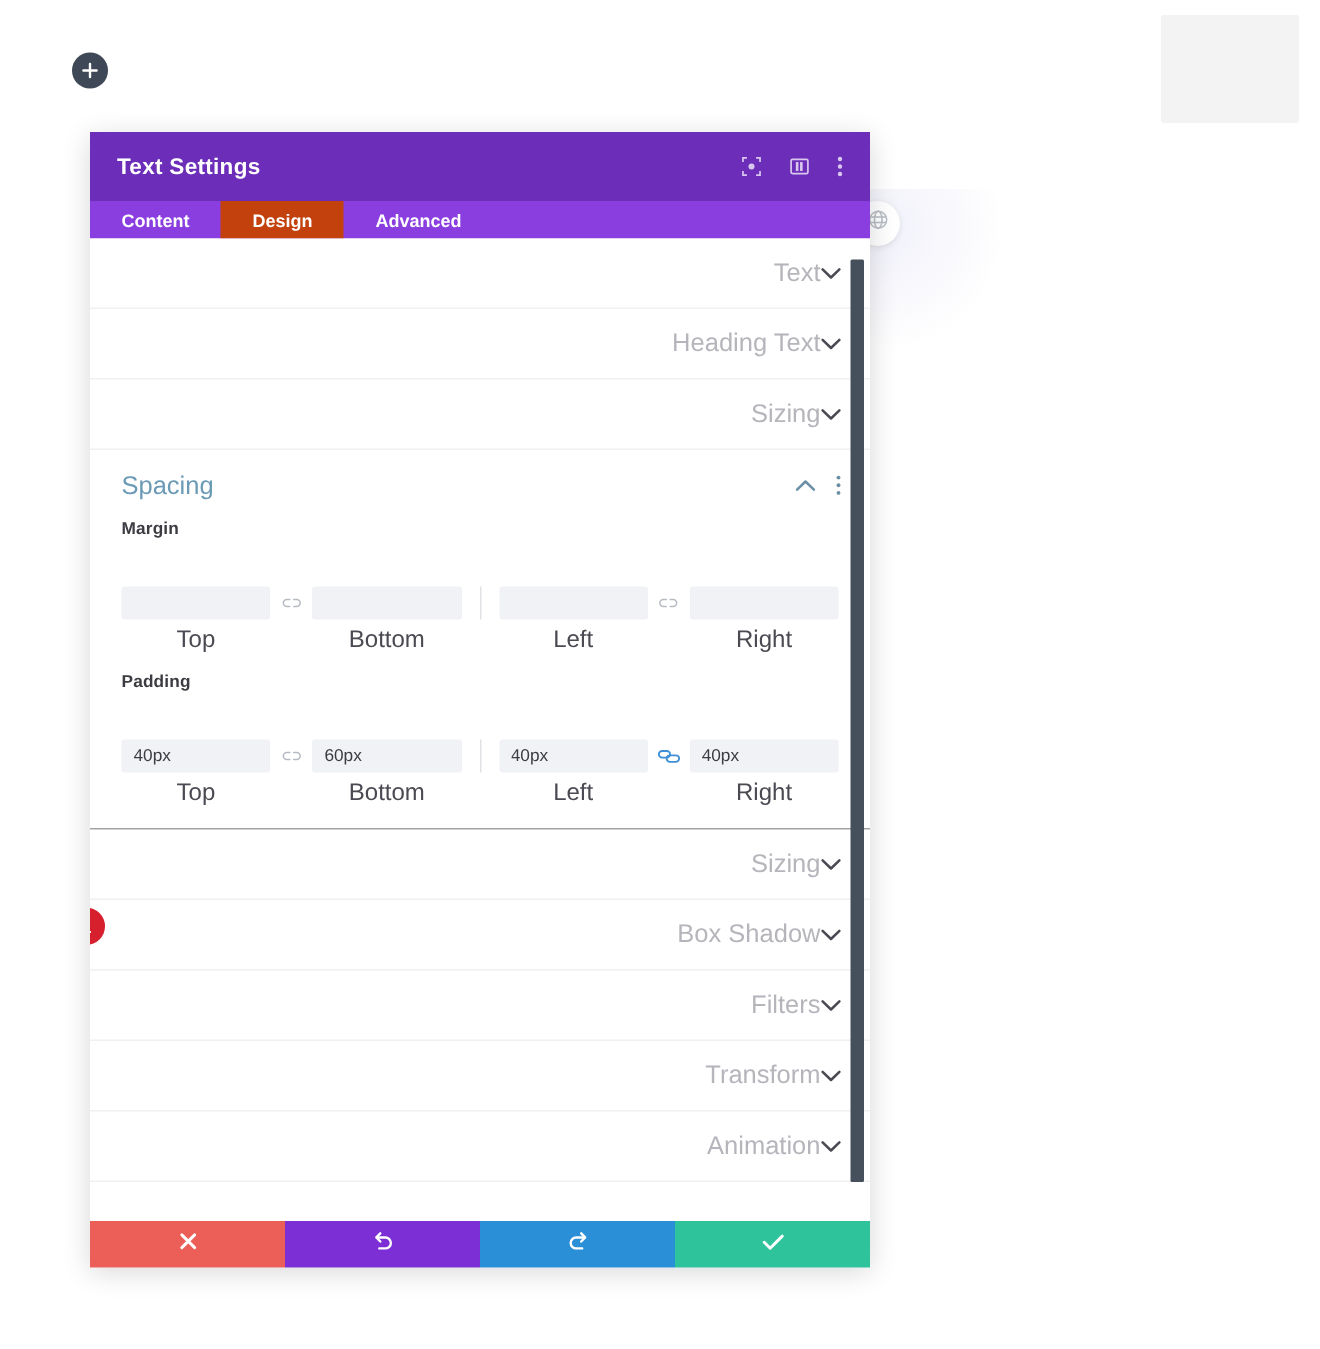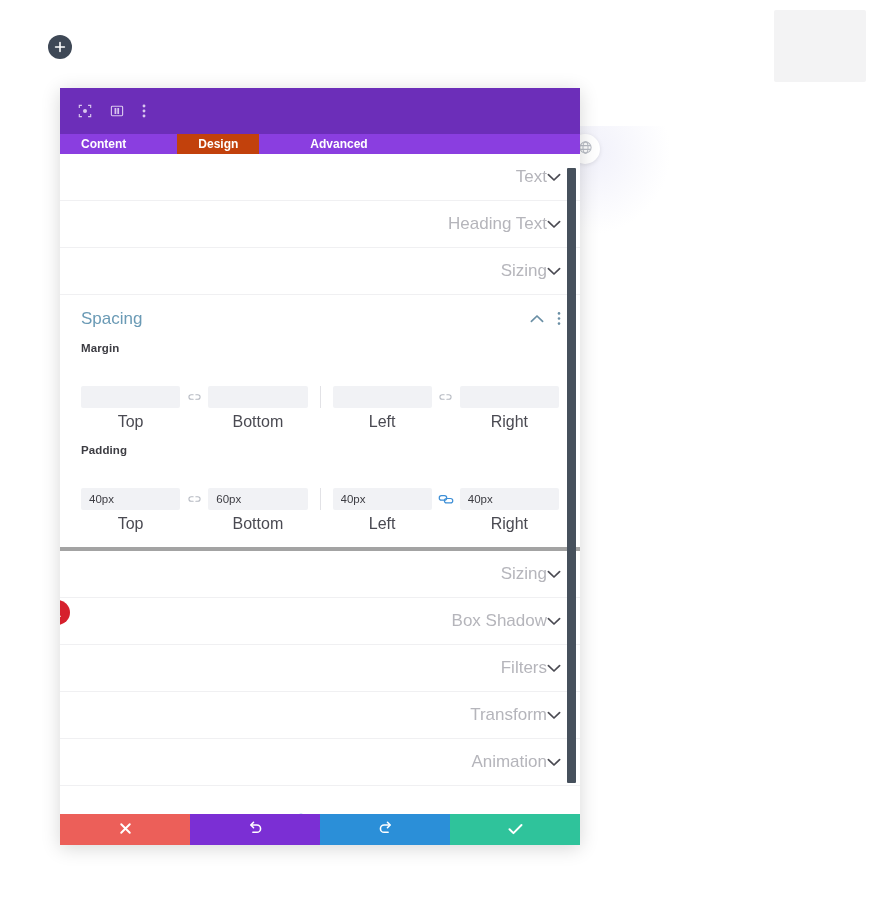--- a/index.html
+++ b/index.html
@@ -62,22 +62,22 @@
     color: #fff; font-size: 15px; font-weight: bold;
     letter-spacing: .2px; flex: 1;
   }
   .header-icons { display: flex; align-items: center; gap: 18px; }
   .header-icons .hicon {
     color: #d9c7ee; cursor: pointer; display: flex;
     align-items: center; justify-content: center;
   }
 
   .tabs {
-    background: #8a3ee0; height: 20px;
-    display: flex; align-items: stretch; flex: 0 0 auto; gap: 30px;
+    background: #8a3ee0; height: 25px;
+    display: flex; align-items: stretch; flex: 0 0 auto;
   }
   .tab {
     padding: 0 21px; display: flex; align-items: center;
     color: #fff; font-size: 12px; font-weight: bold; cursor: pointer;
   }
   .tab.active { background: #c2410c; }
 
   .panel-body {
     flex: 1 1 auto; position: relative; overflow: hidden;
     background: #fff;
@@ -88,21 +88,21 @@
     height: 47px; border-bottom: 1px solid #f0f0f2;
     display: flex; align-items: center; justify-content: flex-end;
     padding: 0 19px 0 21px; cursor: pointer;
   }
   .section-row .sec-label {
     font-size: 17px; color: #b5b5bb; font-weight: normal;
   }
   .section-row .chev { color: #4a4a52; display: flex; }
 
   
-  .spacing-sec { border-bottom: 4px solid #a3a3a3; padding-bottom: 14px; }
+  .spacing-sec { border-bottom: 1px solid #a3a3a3; padding-bottom: 14px; }
   .spacing-head {
     height: 47px; display: flex; align-items: center;
     justify-content: space-between; padding: 0 19px 0 21px; cursor: pointer;
   }
   .spacing-head .sec-label { font-size: 17px; color: #6a9ab5; }
   .spacing-head .right { display: flex; align-items: center; gap: 13px; }
   .spacing-head .chev, .spacing-head .dots { color: #6a8fa5; display: flex; }
 
   .field-group { padding: 0 21px; }
   .field-group .grp-label {
@@ -199,20 +199,21 @@
         <circle cx="8" cy="8" r="6"></circle>
         <ellipse cx="8" cy="8" rx="2.7" ry="6"></ellipse>
         <path d="M2.3 6h11.4M2.3 10h11.4"></path>
       </svg>
     </span>
   </div>
 
   <div class="panel">
 
     <div class="panel-header">
+      <div class="panel-title">Text Settings</div>
       <div class="header-icons">
         <span class="hicon">
           <svg width="14" height="14" viewBox="0 0 16 16" fill="none" stroke="#d9c7ee" stroke-width="1.3">
             <path d="M1.5 4.5v-3h3M11.5 1.5h3v3M14.5 11.5v3h-3M4.5 14.5h-3v-3"></path>
             <circle cx="8" cy="8" r="2.3" fill="#d9c7ee" stroke="none"></circle>
           </svg>
         </span>
         <span class="hicon">
           <svg width="14" height="14" viewBox="0 0 16 16" fill="none" stroke="#d9c7ee" stroke-width="1.3">
             <rect x="1.6" y="2.6" width="12.8" height="10.8" rx="1"></rect>

